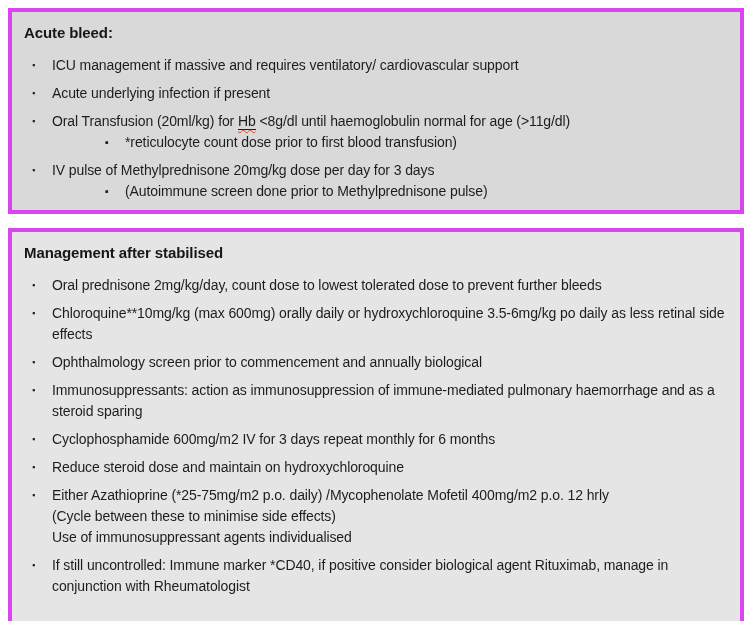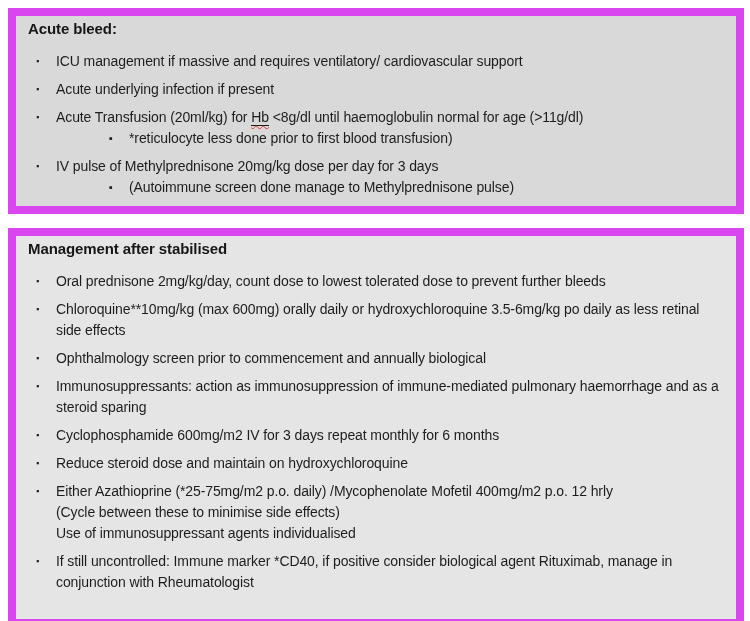--- a/index.html
+++ b/index.html
@@ -11,22 +11,22 @@
     color: #1d1d1d;
     -webkit-font-smoothing: antialiased;
   }
   main {
     width: 750px;
     box-sizing: border-box;
     padding: 8px 6px 6px 8px;
   }
   .box {
     box-sizing: border-box;
-    border: 8px solid #d946ef;
-    padding: 2px 8px 8px 12px;
+    border: 4px solid #d946ef;
+    padding: 10px 8px 8px 12px;
     font-size: 14px;
     line-height: 21px;
     letter-spacing: -0.1px;
   }
   .box-1 { min-height: 197px; margin-bottom: 14px; }
   .box-2 { min-height: 397px; padding-bottom: 26px; }
   .box-title {
     font-size: 15px;
     font-weight: bold;
     margin: 0 0 12px 0;
@@ -78,33 +78,33 @@
         <div class="bullet-row level-1">
           <span class="marker">▪</span>
           <span class="bullet-text"><span>ICU management if massive and requires ventilatory/ cardiovascular support</span></span>
         </div>
         <div class="bullet-row level-1">
           <span class="marker">▪</span>
           <span class="bullet-text"><span>Acute underlying infection if present</span></span>
         </div>
         <div class="bullet-row level-1">
           <span class="marker">▪</span>
-          <span class="bullet-text"><span>Acute Transfusion (20ml/kg) for </span><span class="spellcheck-underline">Hb</span><span> &lt;8g/dl until haemoglobulin normal for age (&gt;11g/dl)</span></span>
+          <span class="bullet-text"><span>Oral Transfusion (20ml/kg) for </span><span class="spellcheck-underline">Hb</span><span> &lt;8g/dl until haemoglobulin normal for age (&gt;11g/dl)</span></span>
         </div>
         <div class="bullet-row level-2">
           <span class="marker">▪</span>
-          <span class="bullet-text"><span>*reticulocyte less done prior to first blood transfusion)</span></span>
+          <span class="bullet-text"><span>*reticulocyte count dose prior to first blood transfusion)</span></span>
         </div>
         <div class="bullet-row level-1">
           <span class="marker">▪</span>
           <span class="bullet-text"><span>IV pulse of Methylprednisone 20mg/kg dose per day for 3 days</span></span>
         </div>
         <div class="bullet-row level-2">
           <span class="marker">▪</span>
-          <span class="bullet-text"><span>(Autoimmune screen done manage to Methylprednisone pulse)</span></span>
+          <span class="bullet-text"><span>(Autoimmune screen done prior to Methylprednisone pulse)</span></span>
         </div>
       </div>
   </section>
 
   <section class="box box-2" style="background: #e5e5e5;">
     <h2 class="box-title">Management after stabilised</h2>
     <div class="bullet-list">
         <div class="bullet-row level-1">
           <span class="marker">▪</span>
           <span class="bullet-text"><span>Oral prednisone 2mg/kg/day, count dose to lowest tolerated dose to prevent further bleeds</span></span>

